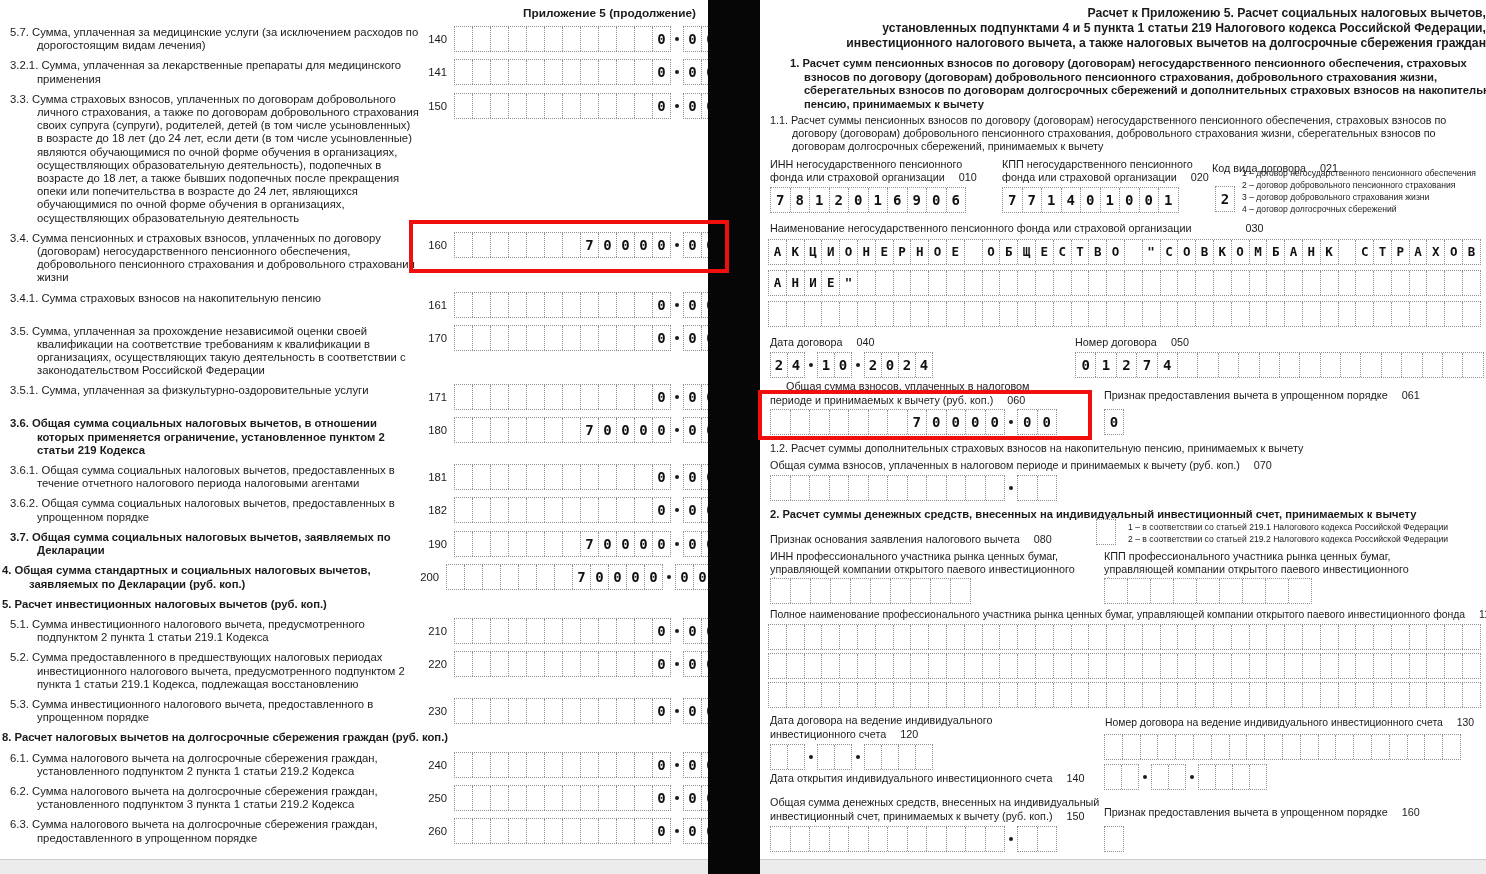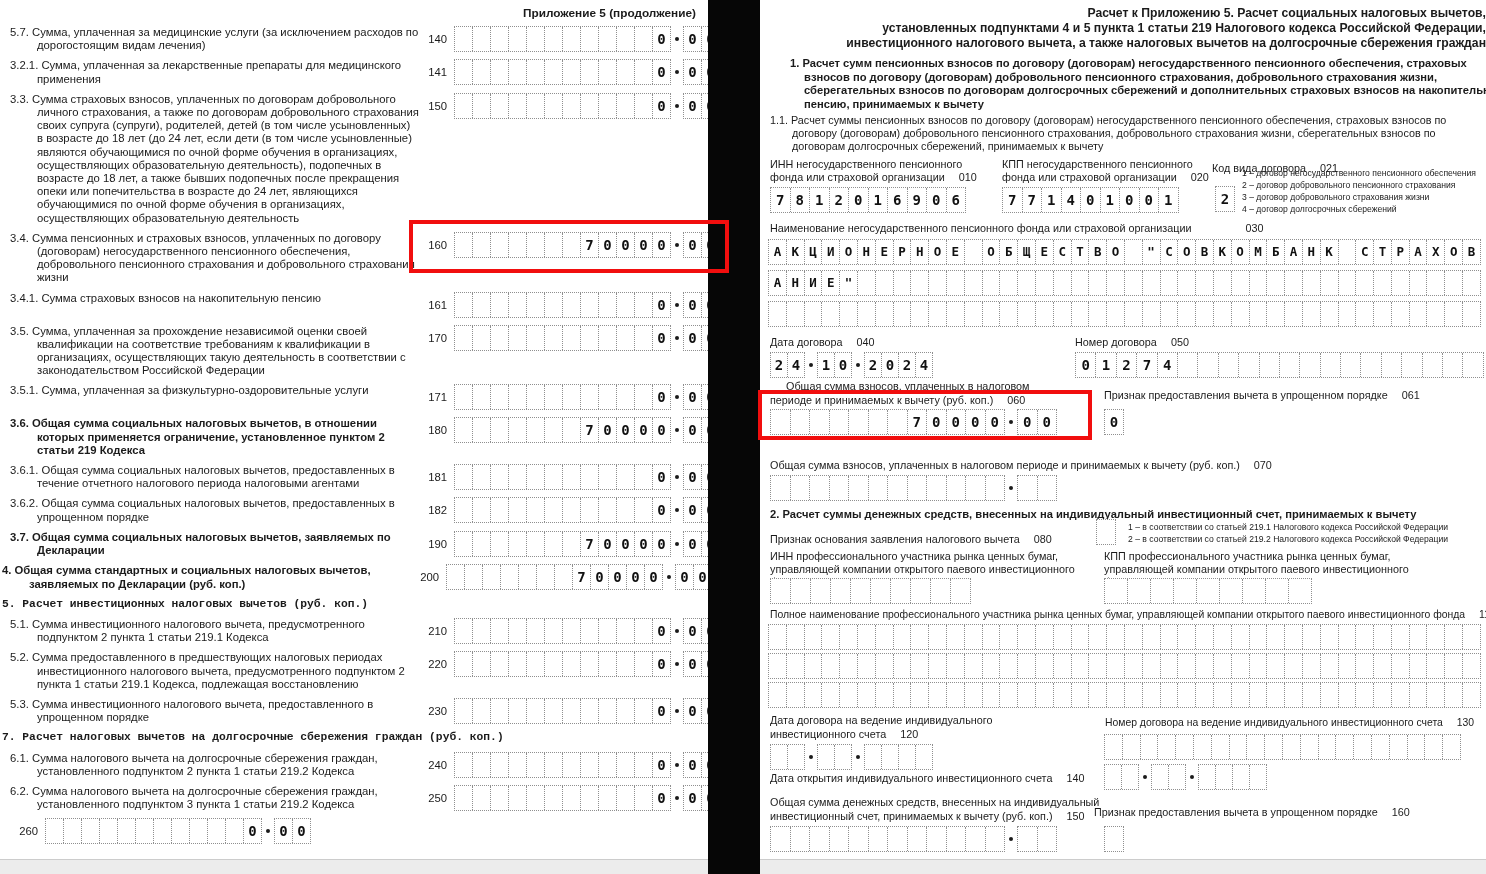--- a/index.html
+++ b/index.html
@@ -13,21 +13,21 @@
 
   
   .pl-inner{position:absolute;left:10px;top:6px;right:8px;}
   .pl-header{font-weight:bold;font-size:11.8px;text-align:right;padding-right:4px;margin-bottom:6px;}
   .lrow{display:flex;align-items:flex-start;margin-bottom:7px;}
   .lrow-label{flex:0 0 382px;font-size:11.3px;line-height:13.2px;padding-left:27px;text-indent:-27px;}
   .lrow.bold .lrow-label{font-weight:bold;}
   .lrow.outdent .lrow-label{margin-left:-8px;}
   .lrow-right{position:relative;display:flex;align-items:center;margin-left:2px;}
   .lrow-code{width:26px;text-align:right;font-size:11.3px;margin-right:7px;}
-  .lsection{font-weight:bold;font-size:11.3px;line-height:13.2px;margin:1px 0 7px -8px;font-family:Liberation Mono, monospace;}
+  .lsection{font-weight:bold;font-size:11.3px;line-height:13.2px;margin:1px 0 7px -8px;}
   .red-frame{position:absolute;left:-12px;right:-9px;top:-12px;bottom:-15px;border:4px solid #f10e0e;pointer-events:none;z-index:5;}
 
   
   .cellbox{display:inline-flex;border:1px dotted #8f8f8f;background:#fff;--cw:17px;--ch:24px;--cf:14px;}
   .cell{width:var(--cw);height:var(--ch);border-left:1px dotted #8f8f8f;
         font-family:"DejaVu Sans Mono", monospace;font-weight:bold;font-size:var(--cf);
         line-height:var(--ch);text-align:center;color:#111;}
   .cell:first-child{border-left:none;}
   .amt{display:flex;align-items:center;}
   .dsep{width:4px;height:4px;background:#1a1a1a;border-radius:50%;margin:0 4px;flex:0 0 auto;}
@@ -478,21 +478,21 @@
                   <span class="cell">0</span>
                 </div>
         <span class="dsep"></span>
         <div class="cellbox kop">
                   <span class="cell">0</span>
                   <span class="cell">0</span>
                 </div>
       </div>
     </div>
   </div>
-<div class="lsection">7. Расчет налоговых вычетов на долгосрочные сбережения граждан (руб. коп.)</div>
+<div class="lsection">8. Расчет налоговых вычетов на долгосрочные сбережения граждан (руб. коп.)</div>
   <div class="lrow">
     <div class="lrow-label">6.1. Сумма налогового вычета на долгосрочные сбережения граждан, установленного подпунктом 2 пункта 1 статьи 219.2 Кодекса</div>
     <div class="lrow-right">
 
       <div class="lrow-code">240</div>
       <div class="amt">
         <div class="cellbox rub">
                   <span class="cell"></span>
                   <span class="cell"></span>
                   <span class="cell"></span>
@@ -538,20 +538,21 @@
         <span class="dsep"></span>
         <div class="cellbox kop">
                   <span class="cell">0</span>
                   <span class="cell">0</span>
                 </div>
       </div>
     </div>
   </div>
 
   <div class="lrow">
+    <div class="lrow-label">6.3. Сумма налогового вычета на долгосрочные сбережения граждан, предоставленного в упрощенном порядке</div>
     <div class="lrow-right">
 
       <div class="lrow-code">260</div>
       <div class="amt">
         <div class="cellbox rub">
                   <span class="cell"></span>
                   <span class="cell"></span>
                   <span class="cell"></span>
                   <span class="cell"></span>
                   <span class="cell"></span>
@@ -834,20 +835,21 @@
     </div>
     <div class="red-frame" style="inset: 390px auto auto -2px; width: 326px; height: 42px; border-color: rgb(241, 14, 14);"></div>
 
     <div class="pr-label" style="left:344px;top:389px;">
       <span>Признак предоставления вычета в упрощенном порядке</span><span class="fcode">061</span>
     </div>
     <div class="cellbox abs" style="left:344px;top:409px;--cw:18px;">
         <span class="cell">0</span>
       </div>
 
+    <div class="pr-label" style="left:10px;top:442px;width:700px;">1.2. Расчет суммы дополнительных страховых взносов на накопительную пенсию, принимаемых к вычету</div>
     <div class="pr-label" style="left:10px;top:459px;width:700px;">
       <span>Общая сумма взносов, уплаченных в налоговом периоде и принимаемых к вычету (руб. коп.)</span><span class="fcode">070</span>
     </div>
     <div class="amt abs" style="left:10px;top:475px;">
       <div class="cellbox" style="--cw:18.5px;">
           <span class="cell"></span>
           <span class="cell"></span>
           <span class="cell"></span>
           <span class="cell"></span>
           <span class="cell"></span>
@@ -1128,21 +1130,21 @@
           <span class="cell"></span>
           <span class="cell"></span>
         </div>
       <span class="dsep"></span>
       <div class="cellbox" style="--cw:18.5px;">
           <span class="cell"></span>
           <span class="cell"></span>
         </div>
     </div>
 
-    <div class="pr-label" style="left:334px;top:806px;">
+    <div class="pr-label" style="left:344px;top:806px;">
       <span>Признак предоставления вычета в упрощенном порядке</span><span class="fcode">160</span>
     </div>
     <div class="cellbox abs" style="left:344px;top:826px;--cw:18px;">
         <span class="cell"></span>
       </div>
 
     <div class="page-strip"></div>
   </div>
 </div>
 

